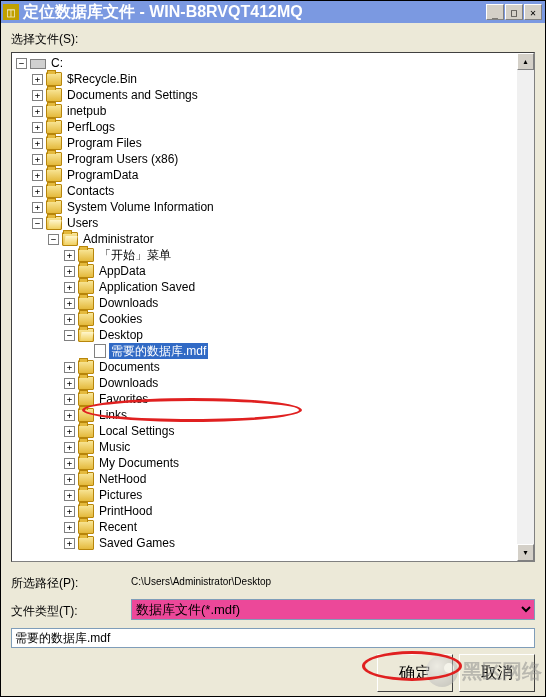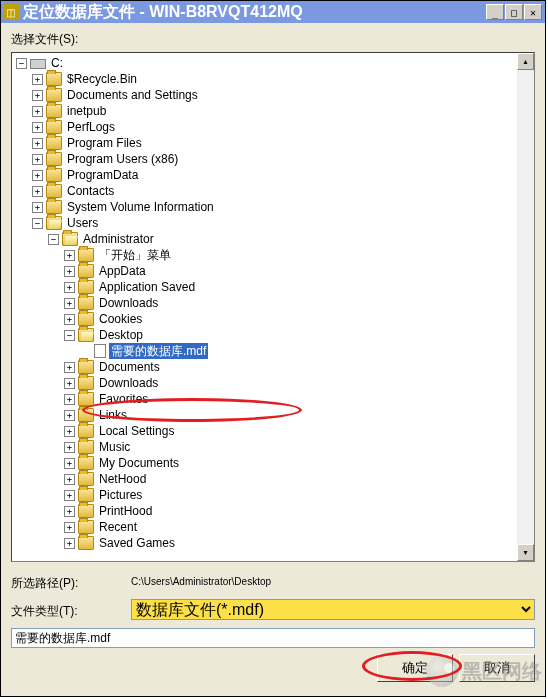--- a/index.html
+++ b/index.html
@@ -169,42 +169,42 @@
     font-family: inherit;
     font-size: 12px;
     padding: 1px 3px;
     background: #fff;
     border: 1px solid #7f9db9;
   }
   .row-select {
     flex: 1;
     height: 21px;
     font-family: inherit;
-    font-size: 16px;
-    background: #fde047;
+    font-size: 13px;
+    background: #ec4899;
     border: 1px solid #7f9db9;
   }
   .row-readonly {
     flex: 1;
     height: 16px;
     padding: 0;
     font-size: 10px;
   }
   .button-row {
     display: flex;
     justify-content: flex-end;
     gap: 6px;
     margin-top: 6px;
     position: relative;
   }
   .dlg-btn {
     width: 76px;
-    height: 28px;
+    height: 38px;
     font-family: inherit;
-    font-size: 13px;
+    font-size: 16px;
     background: #ece9d8;
     border: 1px solid #404040;
     border-top-color: #fff;
     border-left-color: #fff;
     cursor: pointer;
   }
   
   .anno1 {
     position: absolute;
     left: 70px; top: 345px;

